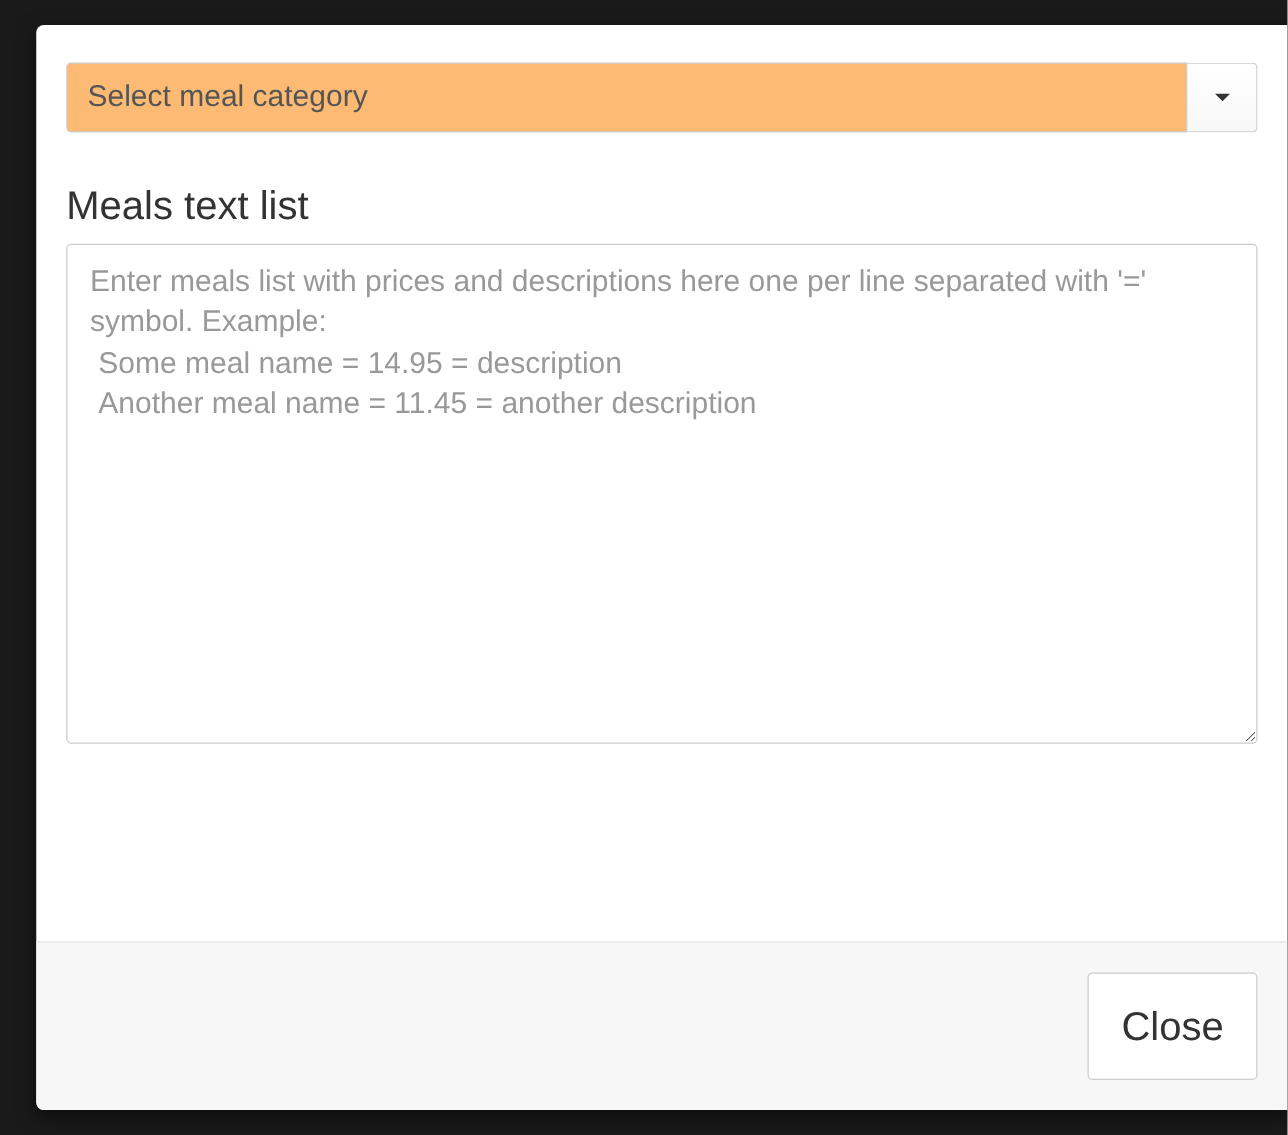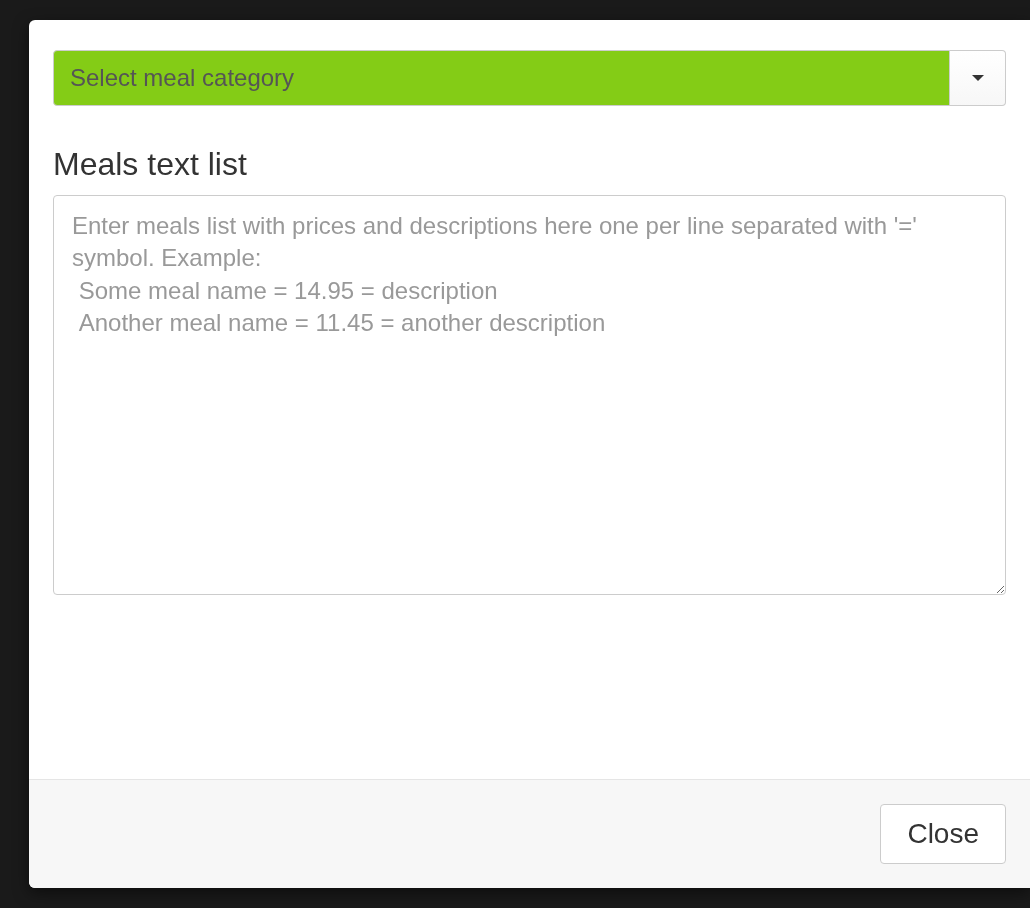--- a/index.html
+++ b/index.html
@@ -82,21 +82,21 @@
     }
 
     .dropdown-field {
       flex: 1;
       height: 56px;
       border: 1px solid #ccc;
       border-radius: 4px 0 0 4px;
       padding: 0 16px;
       font-size: 24px;
       color: #555;
-      background: #84cc16;
+      background: #fdba74;
       display: flex;
       align-items: center;
       cursor: default;
     }
 
     .dropdown-toggle {
       width: 56px;
       height: 56px;
       border: 1px solid #ccc;
       border-left: none;
@@ -145,22 +145,22 @@
     .modal-footer {
       padding: 24px;
       border-top: 1px solid #e5e5e5;
       background: #f7f7f7;
       display: flex;
       justify-content: flex-end;
       gap: 18px;
     }
 
     .btn {
-      padding: 12px 26px;
-      font-size: 28px;
+      padding: 23px 26px;
+      font-size: 32px;
       border-radius: 4px;
       cursor: pointer;
       font-family: inherit;
       line-height: 1.2;
     }
 
     .btn-default {
       background: #fff;
       border: 1px solid #ccc;
       color: #333;

